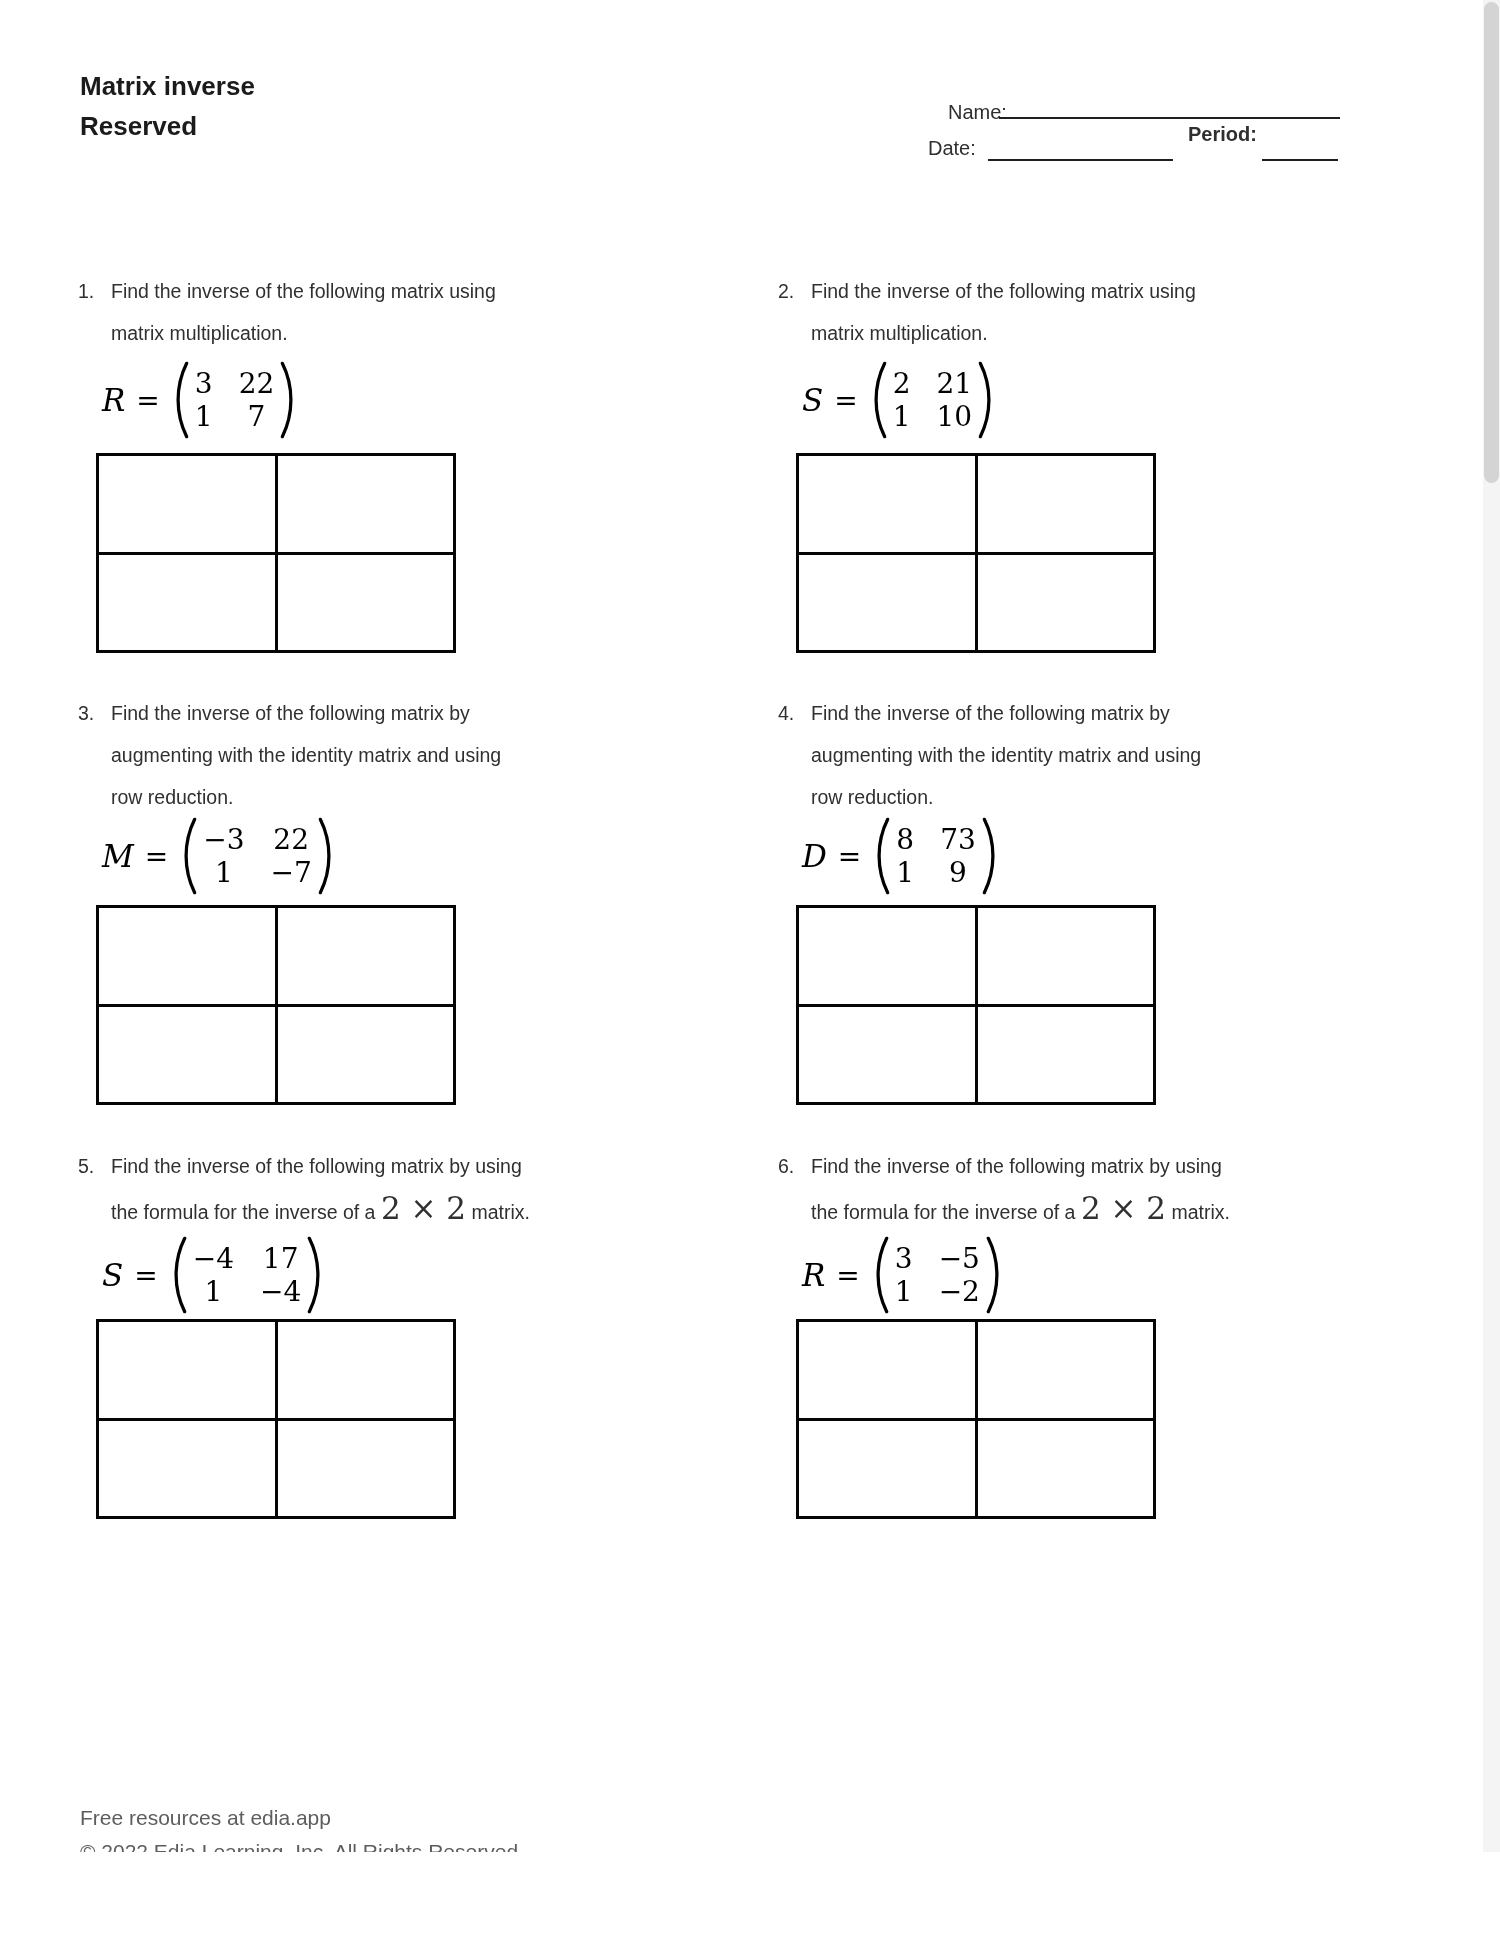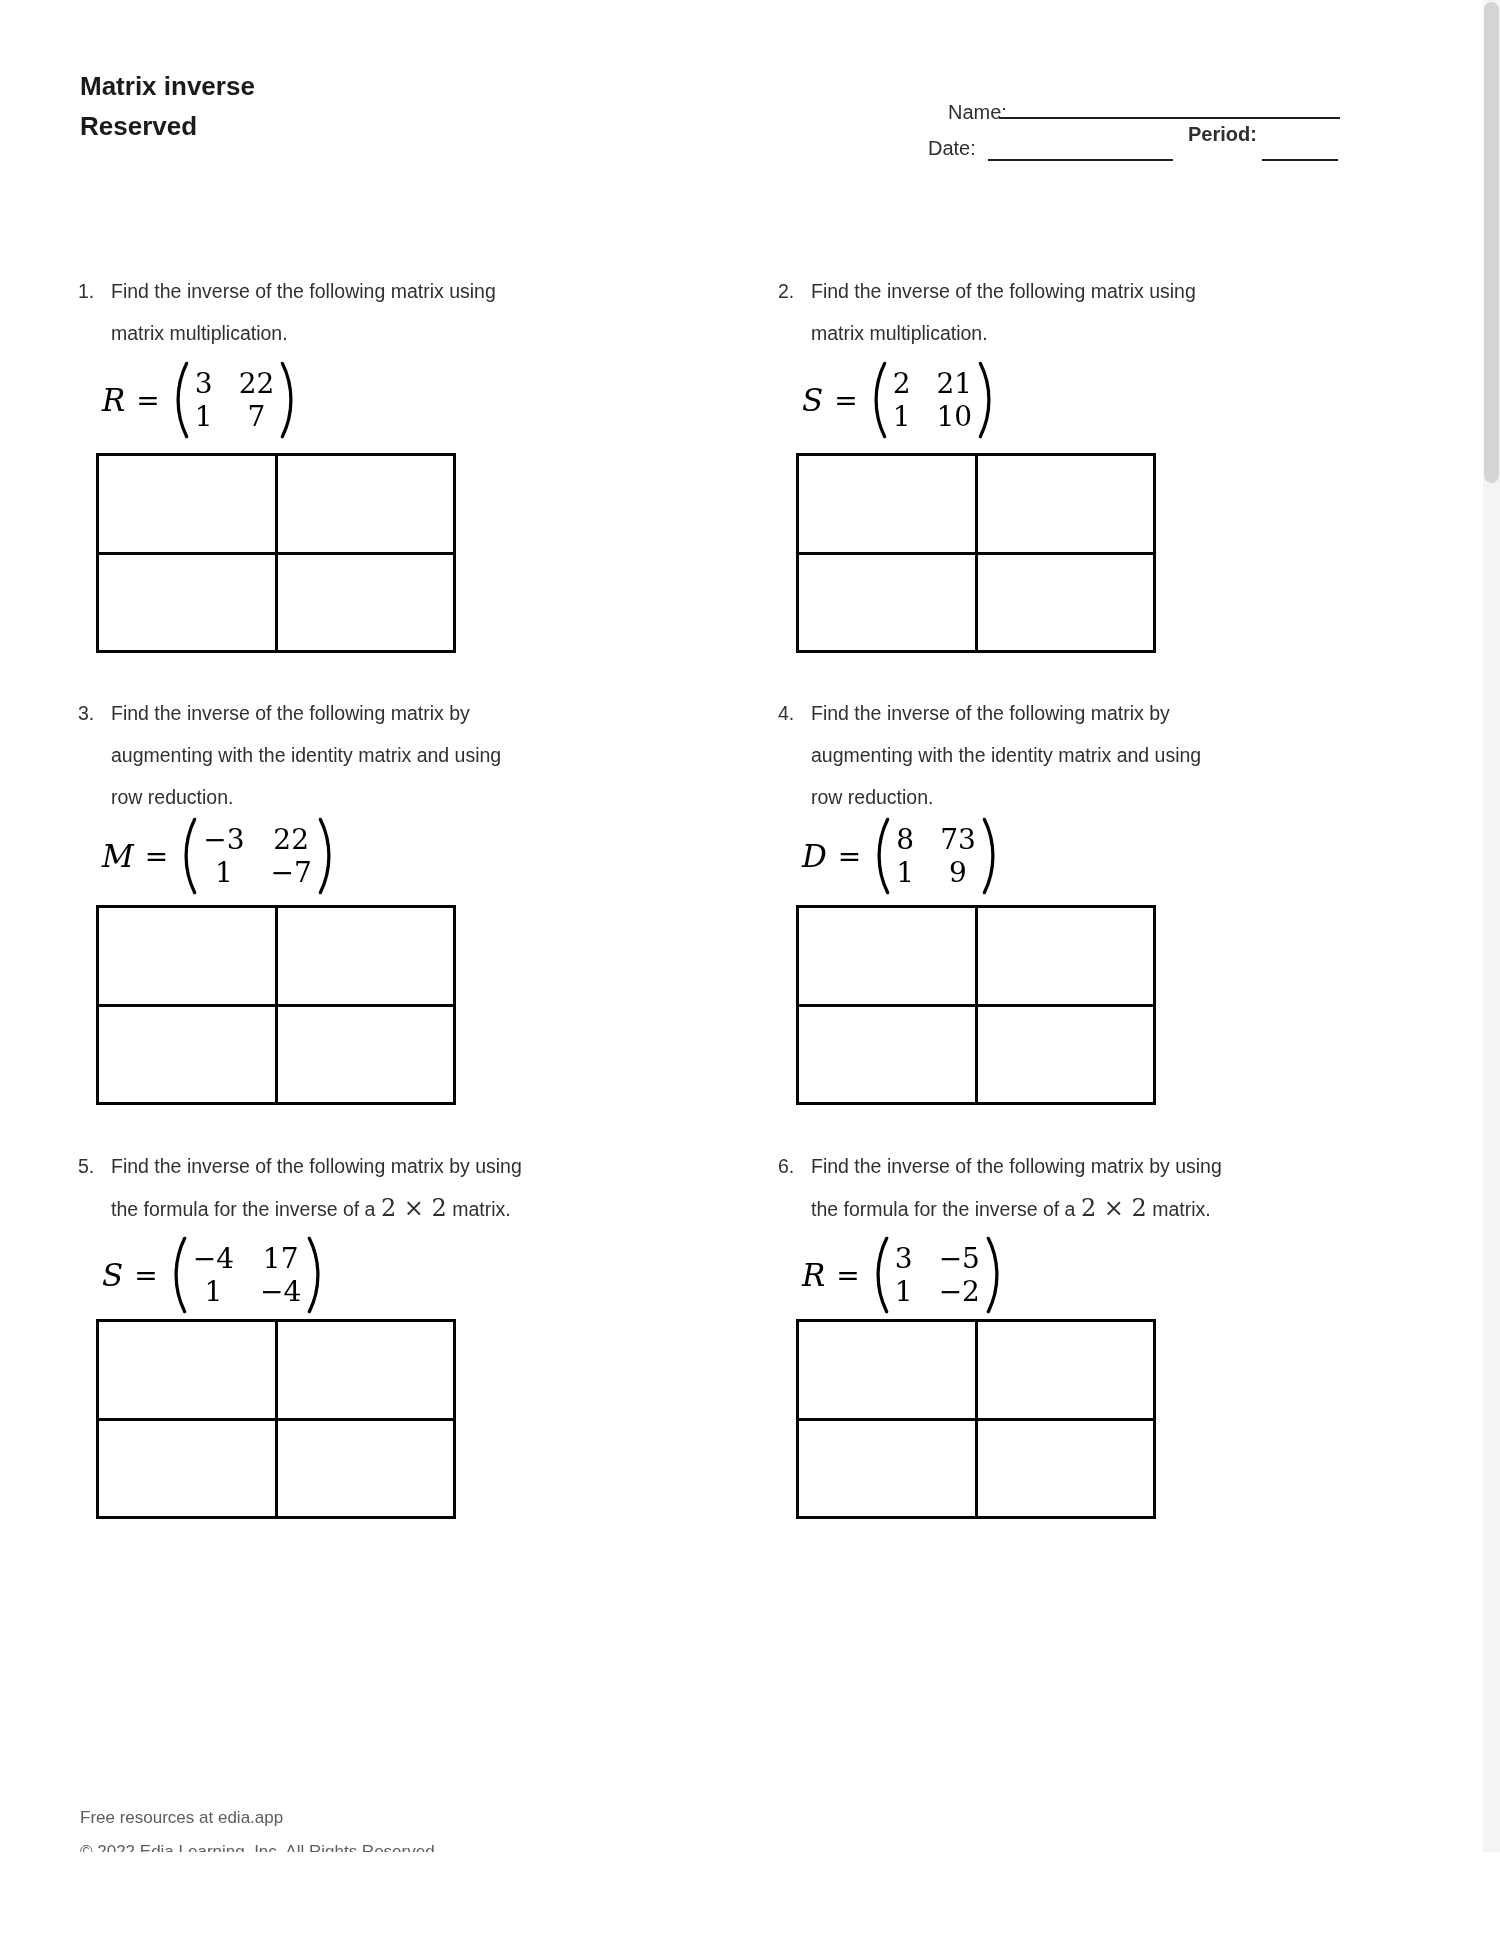--- a/index.html
+++ b/index.html
@@ -39,21 +39,21 @@
   .q {
     position: relative;
     padding-left: 33px;
     font-size: 19.5px;
     line-height: 42px;
     color: #303030;
   }
   .qnum { position: absolute; left: 0; top: 0; }
   .math-inline {
     font-family: "DejaVu Serif", serif;
-    font-size: 24px;
+    font-size: 31px;
   }
 
   .matrix-row {
     position: absolute;
     left: 24px;
     height: 84px;
     display: flex;
     align-items: center;
   }
   .mlabel {
@@ -104,21 +104,21 @@
   .row1 .answer-grid { top: 183px; }
   .row2 .matrix-row { top: 122px; }
   .row2 .answer-grid { top: 213px; }
   .row3 .matrix-row { top: 88px; }
   .row3 .answer-grid { top: 174px; }
 
   
   .footer {
     position: absolute;
     left: 80px; top: 1801px;
-    font-size: 17px;
+    font-size: 21px;
     line-height: 34px;
     color: #5d5d5d;
   }
 
   
   .scroll-track {
     position: absolute;
     top: 0; right: 0;
     width: 17px; height: 1944px;
     background: #f4f4f4;

